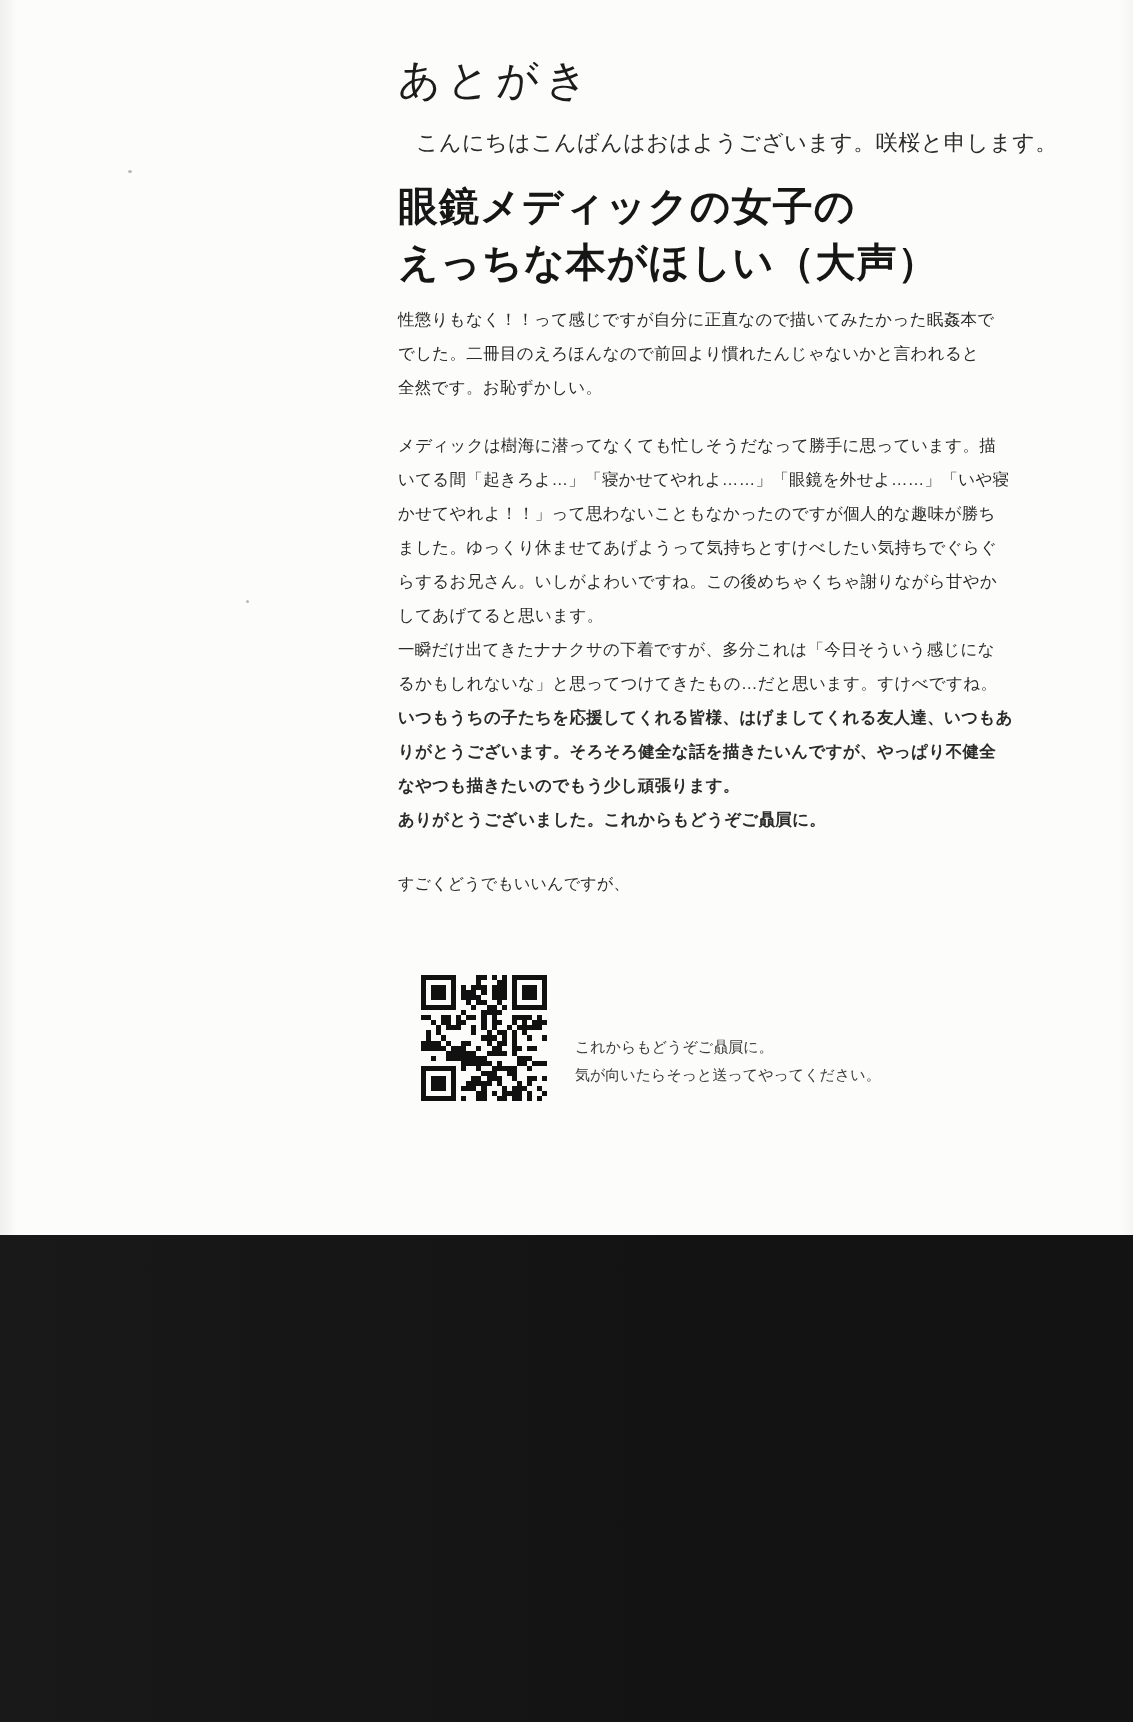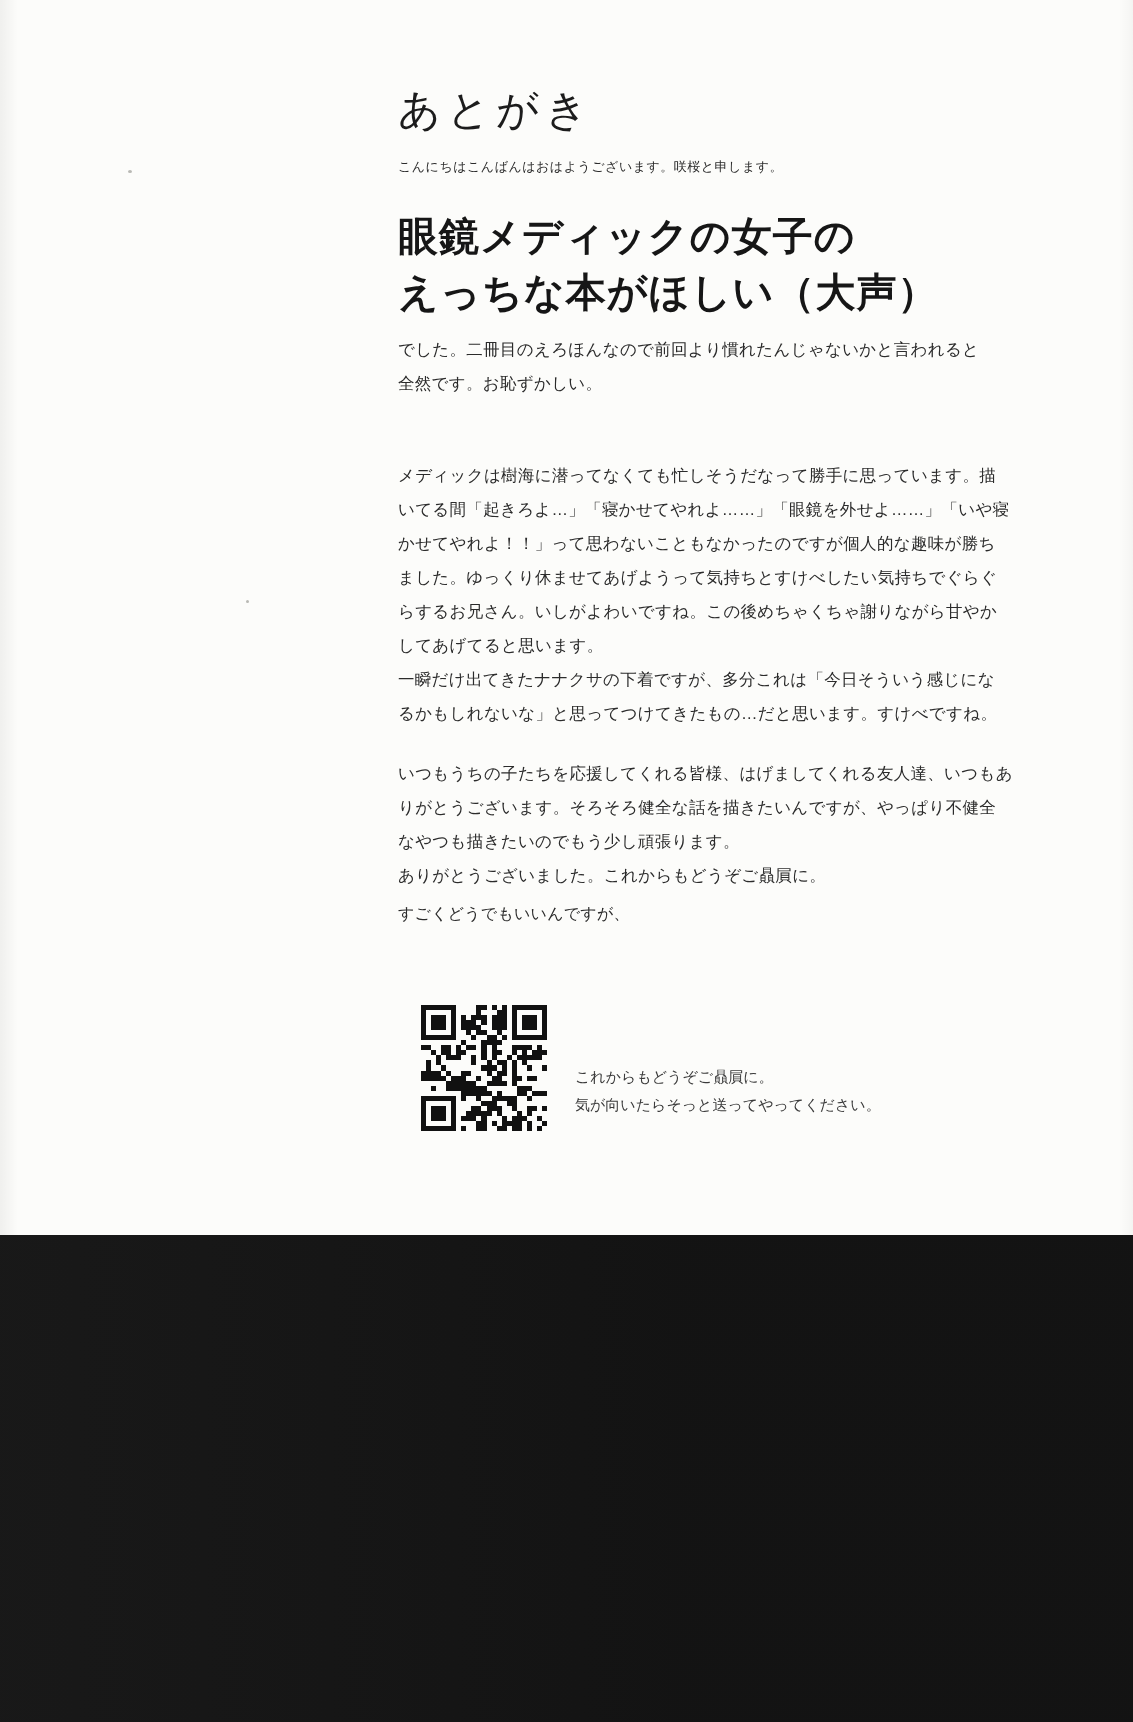--- a/index.html
+++ b/index.html
@@ -14,29 +14,29 @@
     color:var(--ink);
   }
   
   .page::before{
     content:""; position:absolute; inset:0; pointer-events:none;
     background:
       linear-gradient(90deg, rgba(0,0,0,0.05), rgba(0,0,0,0) 18px),
       linear-gradient(270deg, rgba(0,0,0,0.03), rgba(0,0,0,0) 14px);
   }
   .speck{position:absolute; background:#b9b9b4; border-radius:50%;}
-  .abs{position:absolute; white-space:nowrap;margin-top:30px;}
+  .abs{position:absolute; white-space:nowrap;}
 
   .doc-title{left:398px; top:52px; font-size:42px; letter-spacing:6px; color:var(--ink-strong);}
-  .greeting{left:398px; top:128px; font-size:13px; letter-spacing:.5px;}
+  .greeting{left:416px; top:128px; font-size:22px; letter-spacing:.5px;}
   .headline{left:398px; top:178px; font-size:40px; font-weight:700; line-height:56px; letter-spacing:1px; color:#161616;}
   .body-block{font-size:16.5px; line-height:34px; letter-spacing:.3px; color:var(--ink);}
   .p1{left:398px; top:302px;}
   .p2{left:398px; top:428px;}
-  .p3{left:398px; top:726px;}
+  .p3{left:398px; top:700px;font-weight:bold;}
   .bgm{left:398px; top:868px; font-size:16px; line-height:31px; letter-spacing:.2px;}
 
   .qr{left:421px; top:975px; width:126px; height:126px;}
   .qr svg{width:126px; height:126px; display:block;}
   .qr-caption{left:575px; top:1033px; font-size:15px; line-height:28px; color:#3a3a3a;}
 
   .footer{
     position:absolute; left:0; top:1235px; width:1133px; height:487px;
     background:var(--footer-bg); color:var(--footer-text);
   }
@@ -57,20 +57,21 @@
   <div class="abs doc-title">あとがき</div>
 
   <div class="abs greeting">こんにちはこんばんはおはようございます。咲桜と申します。</div>
 
   <div class="abs headline">
     <div>眼鏡メディックの女子の</div>
     <div>えっちな本がほしい（大声）</div>
   </div>
 
   <div class="abs body-block p1">
+    <div>性懲りもなく！！って感じですが自分に正直なので描いてみたかった眠姦本で</div>
     <div>でした。二冊目のえろほんなので前回より慣れたんじゃないかと言われると</div>
     <div>全然です。お恥ずかしい。</div>
   </div>
 
   <div class="abs body-block p2">
     <div>メディックは樹海に潜ってなくても忙しそうだなって勝手に思っています。描</div>
     <div>いてる間「起きろよ…」「寝かせてやれよ……」「眼鏡を外せよ……」「いや寝</div>
     <div>かせてやれよ！！」って思わないこともなかったのですが個人的な趣味が勝ち</div>
     <div>ました。ゆっくり休ませてあげようって気持ちとすけべしたい気持ちでぐらぐ</div>
     <div>らするお兄さん。いしがよわいですね。この後めちゃくちゃ謝りながら甘やか</div>

